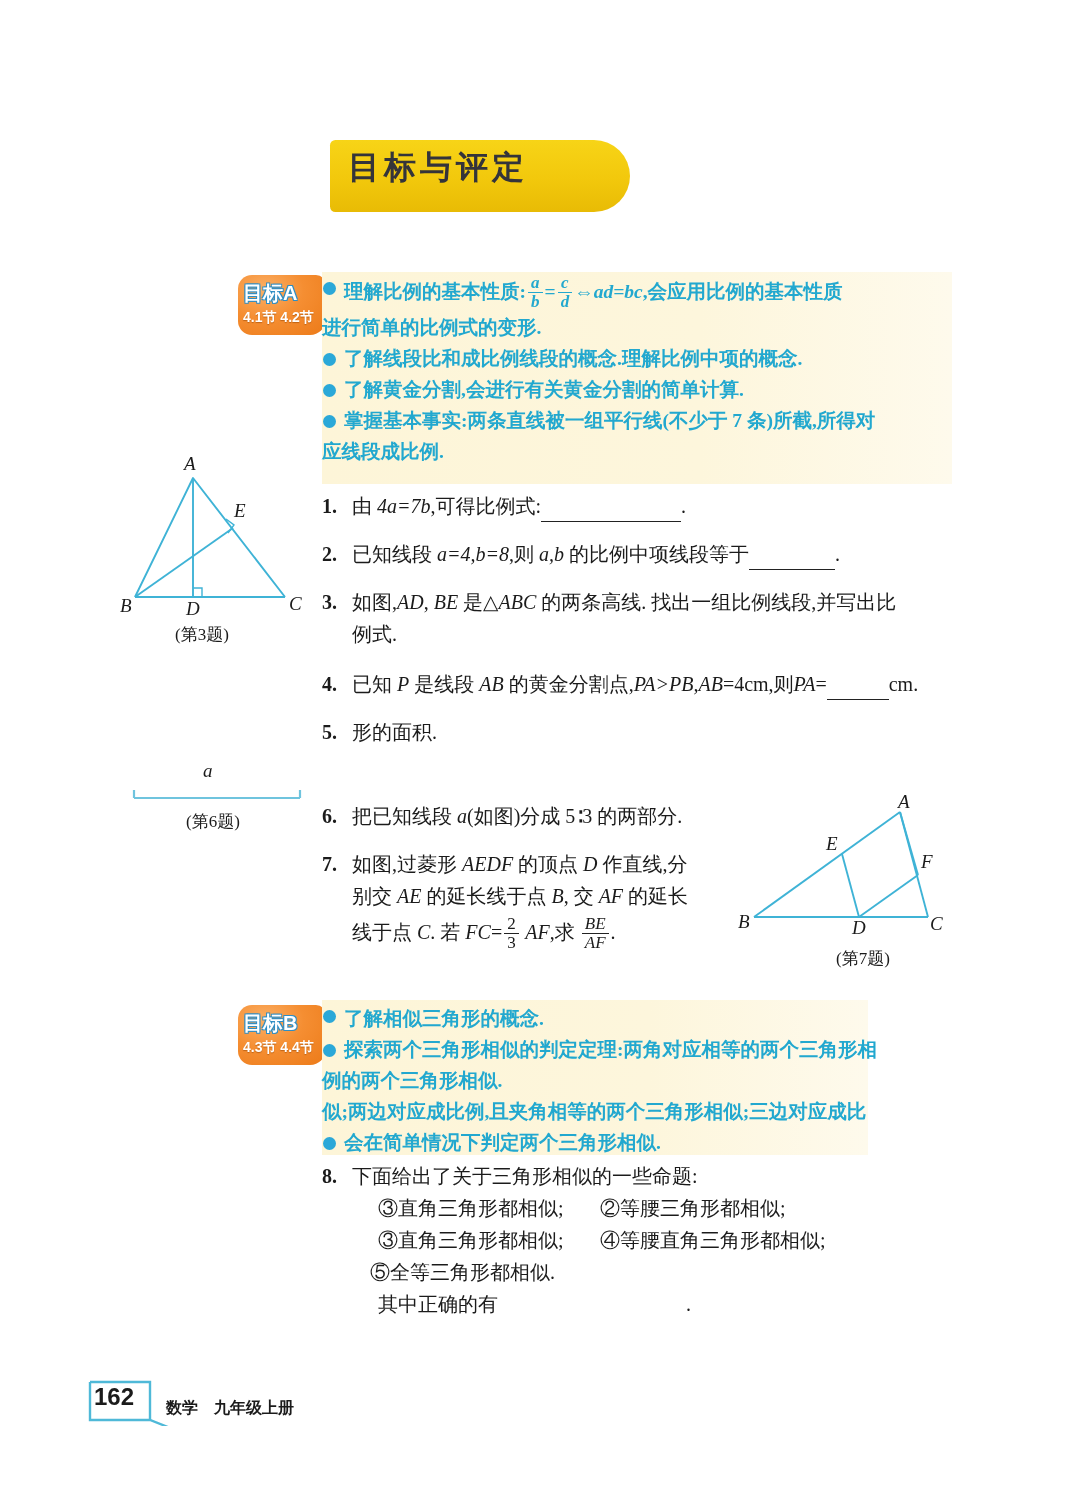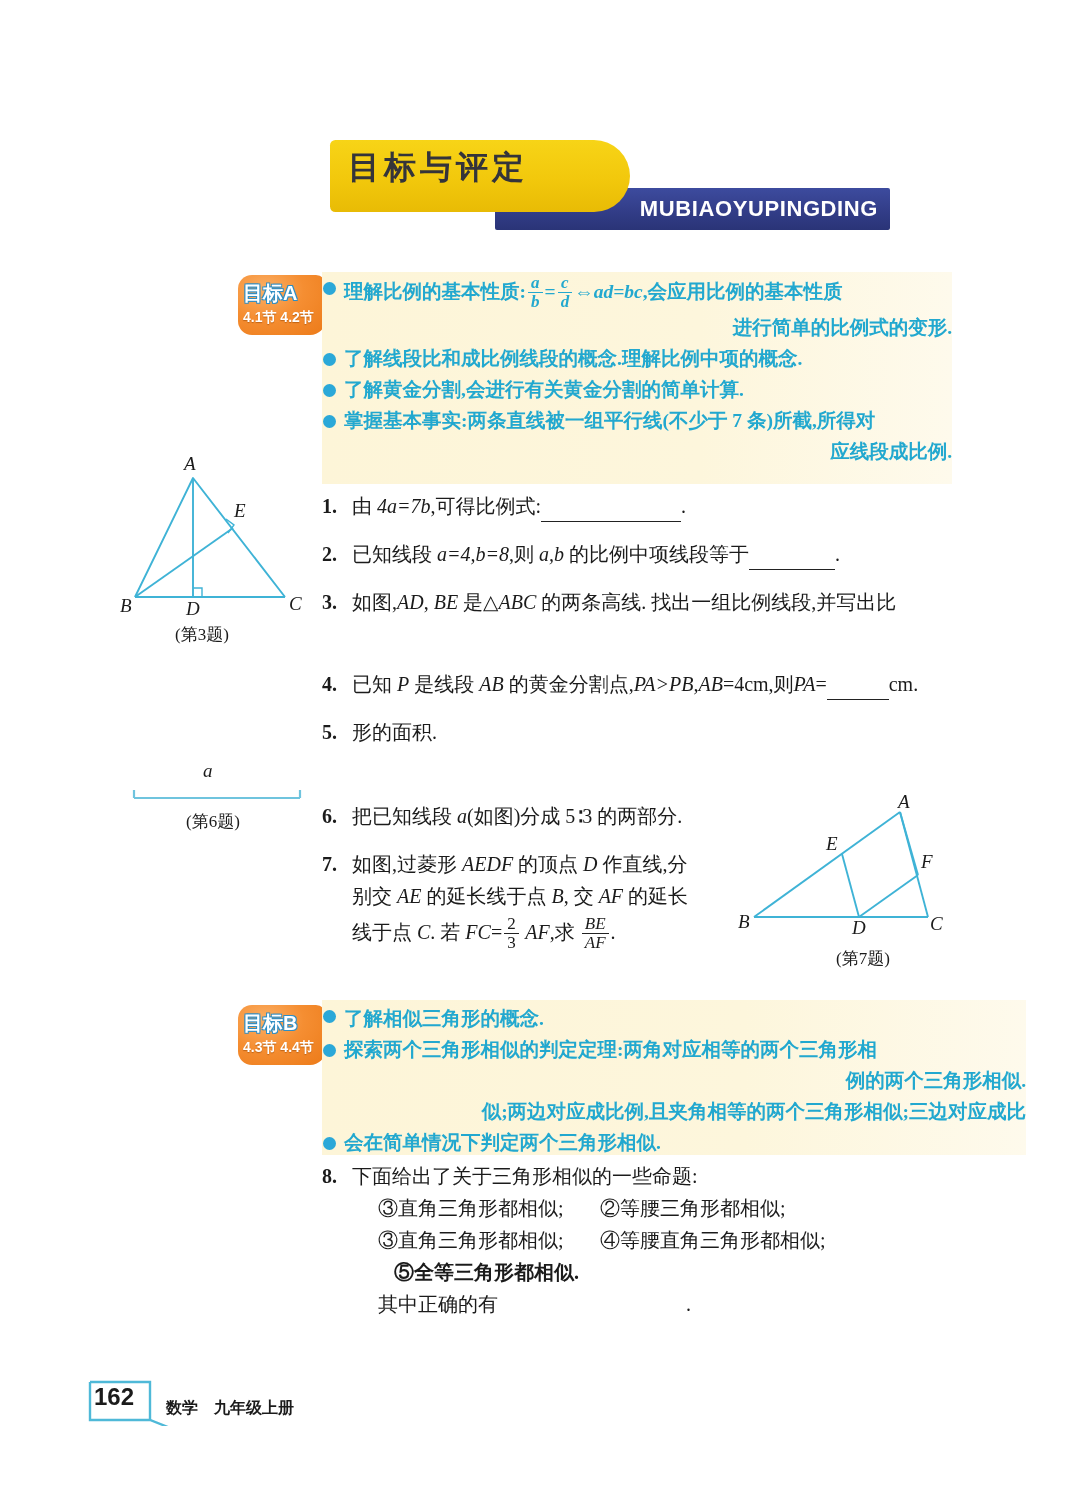--- a/index.html
+++ b/index.html
@@ -135,21 +135,20 @@
     height: 13px;
     border-radius: 50%;
     background: #2ba8d8;
   }
   .obj-cont {
     color: #22a8cf;
     font-size: 19.5px;
     line-height: 31px;
     font-weight: bold;
     white-space: nowrap;
-    text-align: right;
   }
 
   
   .frac {
     display: inline-block;
     vertical-align: middle;
     text-align: center;
     font-style: italic;
     font-size: 17px;
     line-height: 1.05;
@@ -240,23 +239,20 @@
     font-size: 16px;
     font-weight: bold;
     color: #1b1b1b;
     white-space: nowrap;
   }
 </style>
 </head>
 <body>
 
 <div id="header-banner">
-  <div id="header-blue-bar">
-    <div id="header-pinyin">MUBIAOYUPINGDING</div>
-  </div>
   <div id="header-yellow">
     <div id="header-title">目标与评定</div>
   </div>
 </div>
 
 <div class="goal-badge" style="left:238px; top:275px;">
   <div class="tail"></div>
   <div class="bubble"></div>
   <div class="goal-label">目标A</div>
   <div class="goal-sections">4.1节 4.2节</div>
@@ -355,20 +351,21 @@
   <div class="ex-body">
     <span>已知线段 </span><span class="it">a=4,b=8</span><span>,则 </span><span class="it">a,b</span><span> 的比例中项线段等于</span><span class="blank-line" style="width:86px;"></span><span>.</span>
   </div>
 </div>
 
 <div class="ex" style="left:322px; top:586px; width:640px;">
   <span class="ex-num">3.</span>
   <div class="ex-body">
     <span>如图,</span><span class="it">AD</span><span>, </span><span class="it">BE</span><span> 是△</span><span class="it">ABC</span><span> 的两条高线. 找出一组比例线段,并写出比</span>
   </div>
+  <div class="ex-body">例式.</div>
 </div>
 
 <div class="ex" style="left:322px; top:668px; width:650px;">
   <span class="ex-num">4.</span>
   <div class="ex-body">
     <span>已知 </span><span class="it">P</span><span> 是线段 </span><span class="it">AB</span><span> 的黄金分割点,</span><span class="it">PA&gt;PB,AB</span><span>=4cm,则</span><span class="it">PA</span><span>=</span><span class="blank-line" style="width:62px;"></span><span>cm.</span>
   </div>
 </div>
 
 <div class="ex" style="left:322px; top:716px; width:650px;">
@@ -396,21 +393,21 @@
   </div>
 </div>
 
 <div class="goal-badge" style="left:238px; top:1005px;">
   <div class="tail"></div>
   <div class="bubble"></div>
   <div class="goal-label">目标B</div>
   <div class="goal-sections">4.3节 4.4节</div>
 </div>
 
-<div class="obj-block" style="left:322px; top:1000px; width:704px; height:155px;">
+<div class="obj-block" style="left:322px; top:1000px; width:546px; height:155px;">
   <div class="obj-item" style="padding-top:3px;">
     <span class="dot"></span>
     <span>了解相似三角形的概念.</span>
   </div>
   <div class="obj-item">
     <span class="dot"></span>
     <span>探索两个三角形相似的判定定理:两角对应相等的两个三角形相</span>
   </div>
   <div class="obj-cont">例的两个三角形相似.</div>
   <div class="obj-cont">似;两边对应成比例,且夹角相等的两个三角形相似;三边对应成比</div>
@@ -422,21 +419,21 @@
 
 <div class="ex" style="left:322px; top:1160px; width:640px;">
   <span class="ex-num">8.</span>
   <div class="ex-body">下面给出了关于三角形相似的一些命题:</div>
   <div class="ex-body" style="margin-left:56px;">
     <span style="display:inline-block; width:222px;">③直角三角形都相似;</span><span>②等腰三角形都相似;</span>
   </div>
   <div class="ex-body" style="margin-left:56px;">
     <span style="display:inline-block; width:222px;">③直角三角形都相似;</span><span>④等腰直角三角形都相似;</span>
   </div>
-  <div class="ex-body" style="margin-left:72px;font-weight:bold;">⑤全等三角形都相似.</div>
+  <div class="ex-body" style="margin-left:48px;">⑤全等三角形都相似.</div>
   <div class="ex-body" style="margin-left:56px;">
     <span>其中正确的有</span><span style="display:inline-block; width:188px;"></span><span>.</span>
   </div>
 </div>
 
 <div id="footer">
   <svg width="120" height="46" viewBox="0 0 120 46" style="position:absolute; left:0; top:0;">
     <polyline points="2,2 2,40 62,40 80,47" fill="none" stroke="#4fb9d8" stroke-width="2.4"></polyline>
     <polyline points="2,2 62,2 62,40" fill="none" stroke="#4fb9d8" stroke-width="2.4"></polyline>
   </svg>

